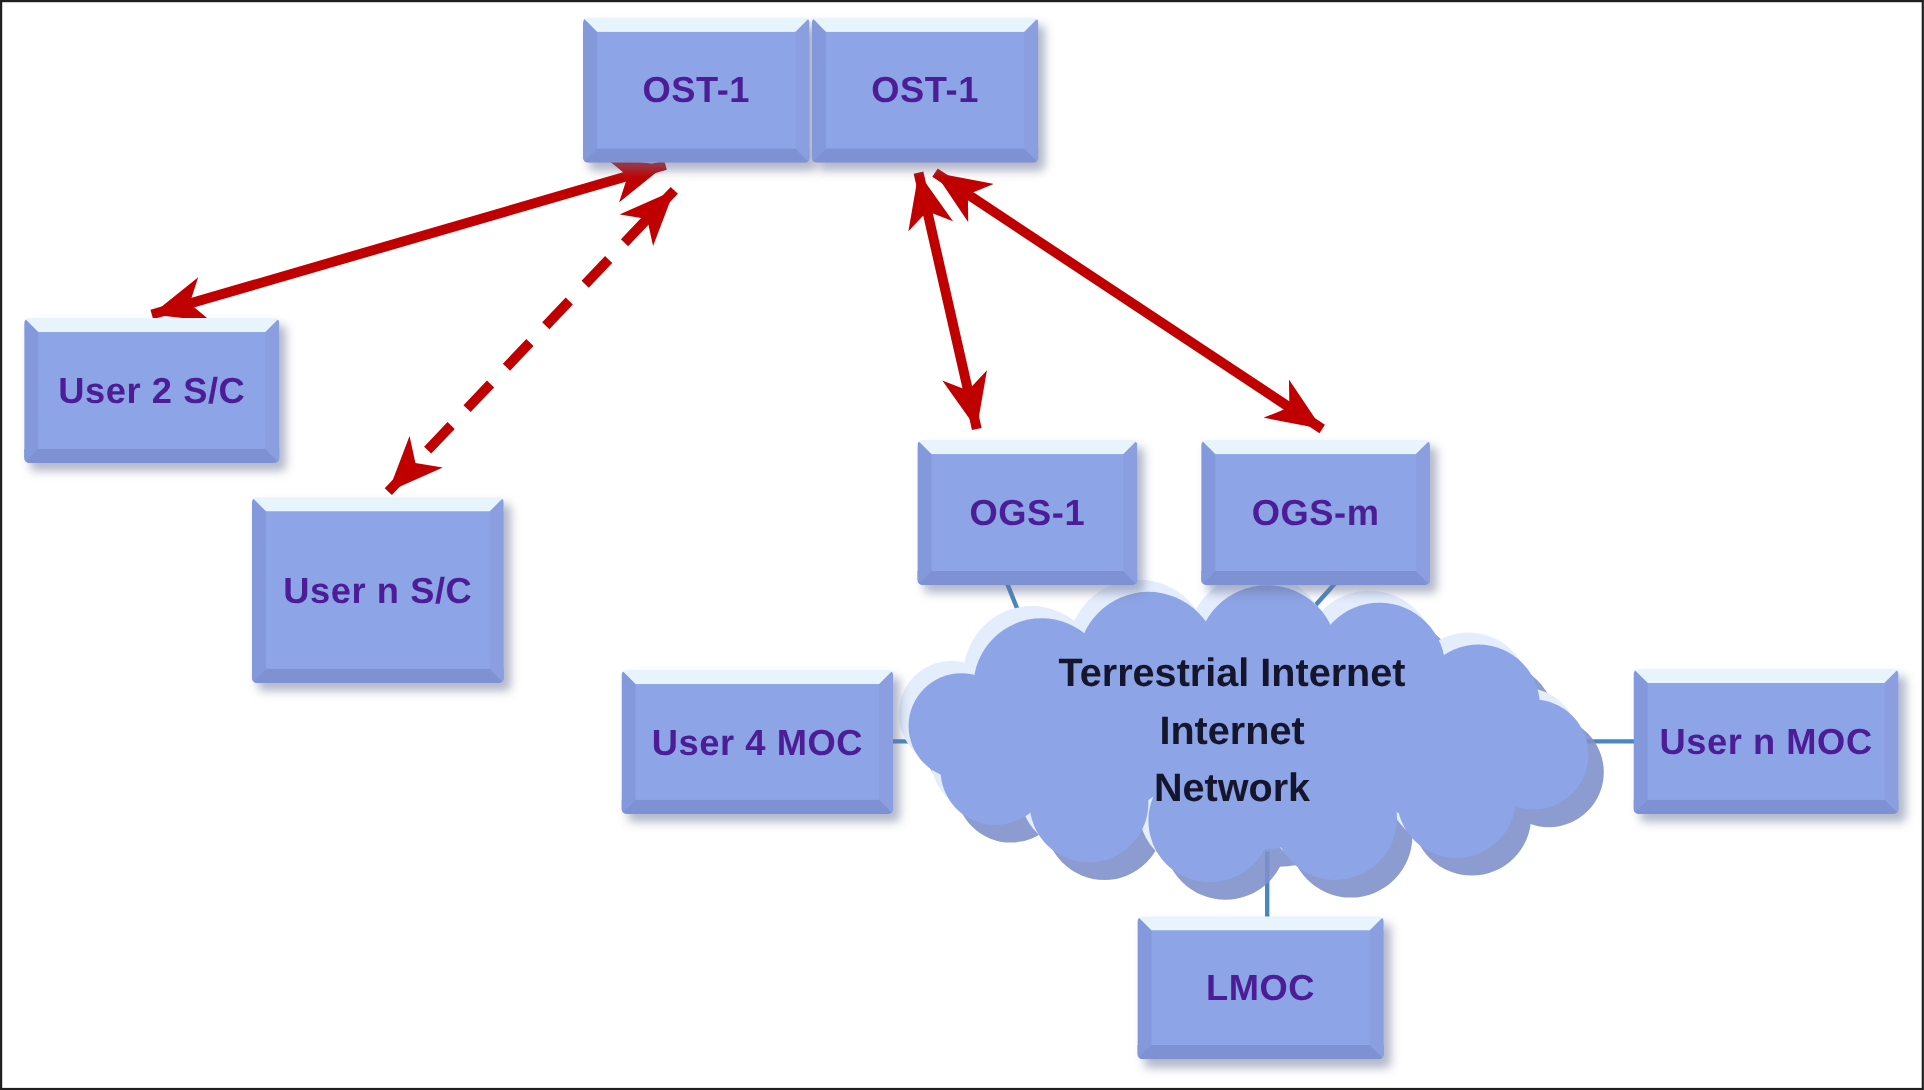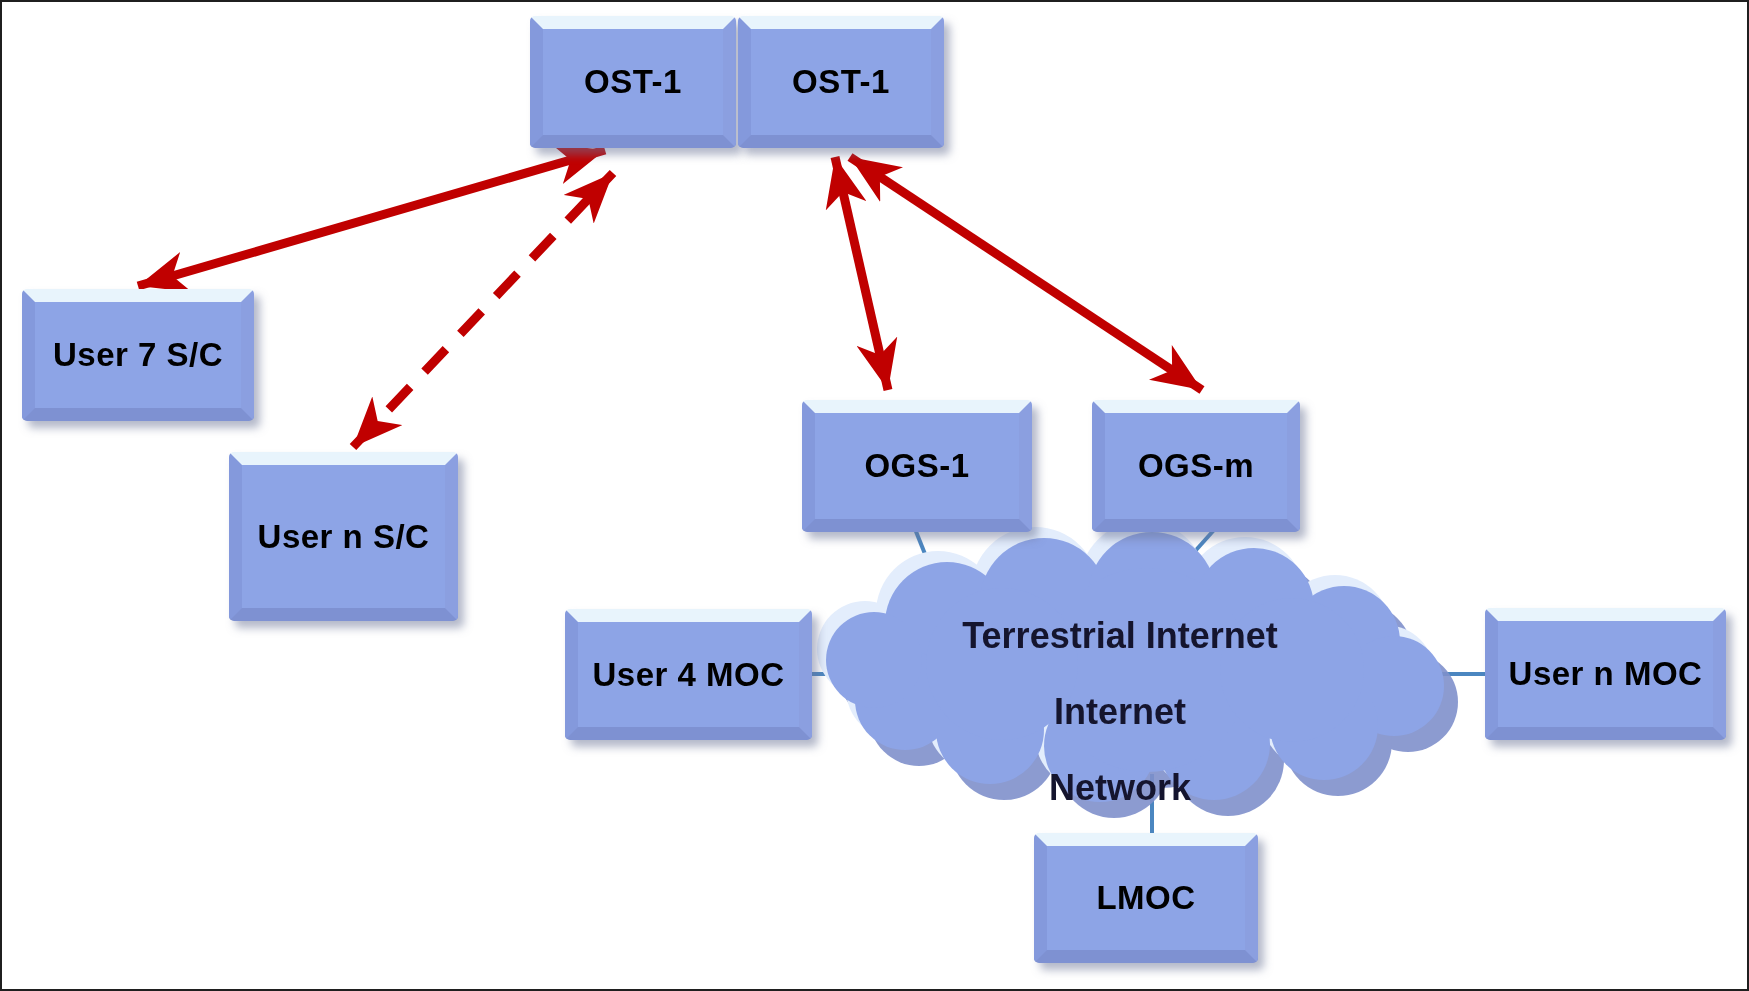--- a/index.html
+++ b/index.html
@@ -21,35 +21,35 @@
     border-color:#e8f4fc #8b9fe0 #7e91d2 #8499dc;
     border-radius:5px;
     box-shadow:6px 7px 9px rgba(105,115,150,0.5);
     display:flex;align-items:center;justify-content:center;
     box-sizing:border-box;
     z-index:2;
   }
   .node-label{
     font-size:33px;
     font-weight:bold;
-    color:#000000;
+    color:#4c1d95;
     letter-spacing:0.5px;
     white-space:nowrap;
   }
   #cloud-label{
     position:absolute;
     left:868px;top:584px;width:500px;
     text-align:center;
     z-index:3;
     line-height:52px;
     font-size:36px;
     font-weight:bold;
     color:#15152e;
   }
-  #cloud-label span{display:block;margin-top:24px;}
+  #cloud-label span{display:block;}
 </style>
 </head>
 <body>
 
 <div id="stage">
 
   <svg id="net-svg" viewBox="0 0 1745 987">
     <defs>
       <marker id="ah" viewBox="0 0 12 10" refX="12" refY="5" markerWidth="50" markerHeight="42" markerUnits="userSpaceOnUse" orient="auto-start-reverse">
         <path d="M0,0 L12,5 L0,10 L3.4,5 Z" fill="#c00000"></path>
@@ -95,26 +95,26 @@
     </g>
   </svg>
 
   <div class="node" style="left:528px;top:14px;width:206px;height:132px">
     <span class="node-label">OST-1</span>
   </div>
   <div class="node" style="left:736px;top:14px;width:206px;height:132px">
     <span class="node-label">OST-1</span>
   </div>
   <div class="node" style="left:20px;top:287px;width:232px;height:132px">
-    <span class="node-label">User 7 S/C</span>
+    <span class="node-label">User 2 S/C</span>
   </div>
   <div class="node" style="left:227px;top:450px;width:229px;height:169px">
     <span class="node-label">User n S/C</span>
   </div>
-  <div class="node" style="left:800px;top:398px;width:230px;height:132px">
+  <div class="node" style="left:832px;top:398px;width:200px;height:132px">
     <span class="node-label">OGS-1</span>
   </div>
   <div class="node" style="left:1090px;top:398px;width:208px;height:132px">
     <span class="node-label">OGS-m</span>
   </div>
   <div class="node" style="left:563px;top:607px;width:247px;height:131px">
     <span class="node-label">User 4 MOC</span>
   </div>
   <div class="node" style="left:1483px;top:606px;width:241px;height:132px">
     <span class="node-label">User n MOC</span>

